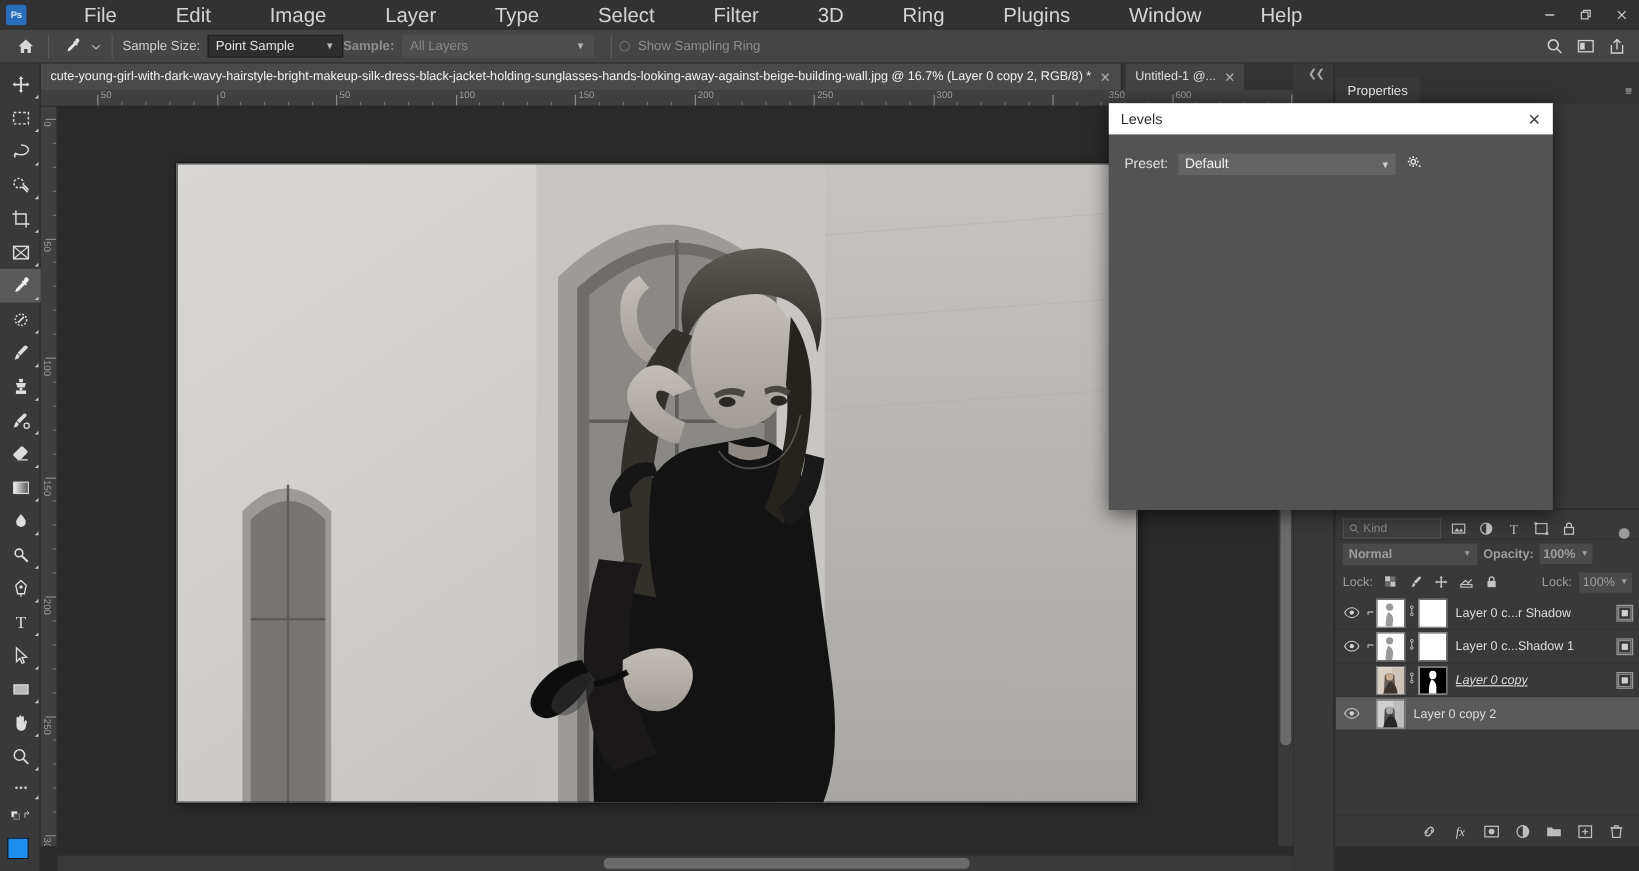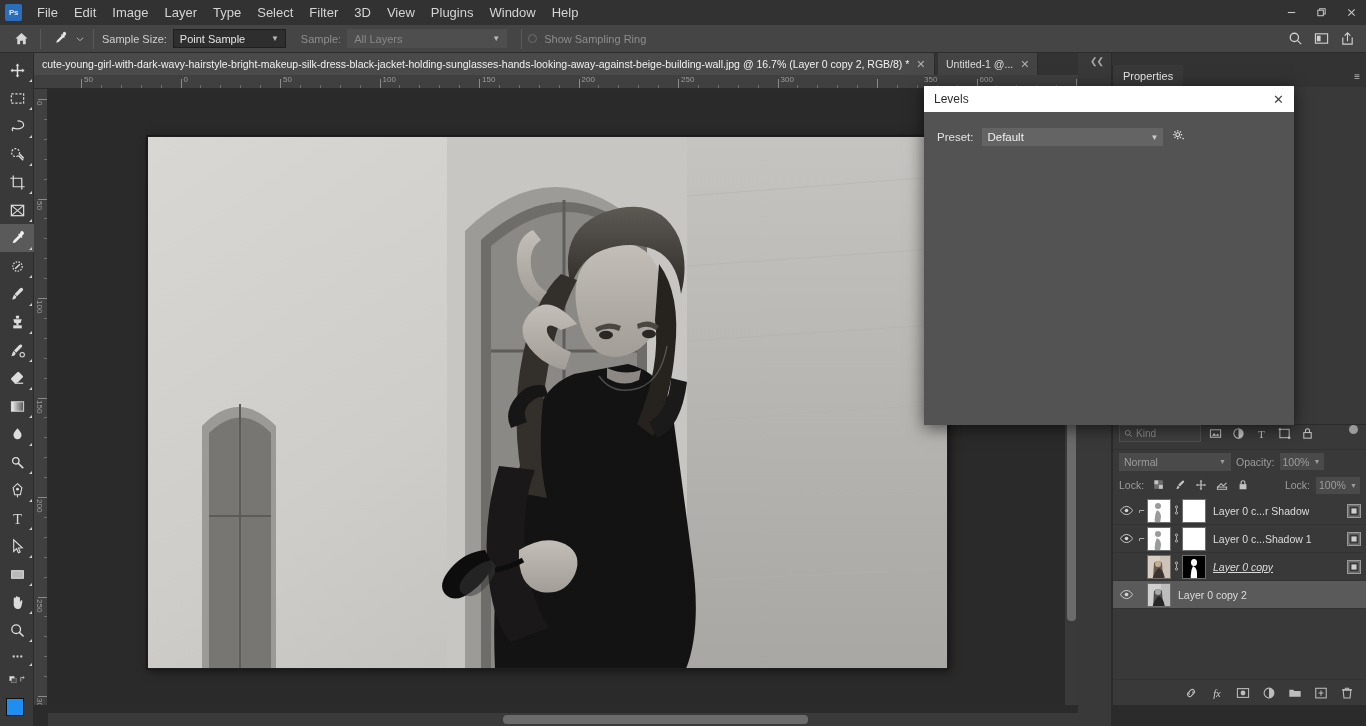--- a/index.html
+++ b/index.html
@@ -10,21 +10,21 @@
     font-size:11px; -webkit-font-smoothing:antialiased;
   }
   .app { position:relative; width:1366px; height:726px; }
 
   
   .menubar { position:absolute; left:0; top:0; width:1366px; height:25px;
     background:#323232; display:flex; align-items:center; }
   .ps-logo { width:17px; height:17px; margin:0 7px 0 5px; background:#2a6ebb;
     border-radius:2px; color:#cfe4f7; font-size:8px; font-weight:bold;
     display:flex; align-items:center; justify-content:center; letter-spacing:-.3px;}
-  .menu-item { padding:4px 8px; font-size:13px; color:#d4d4d4; white-space:nowrap; }
+  .menu-item { padding:4px 8px; font-size:17px; color:#d4d4d4; white-space:nowrap;margin-left:33px; }
   .wincontrols { position:absolute; right:0; top:0; height:25px; display:flex; align-items:center; }
   .wc { width:30px; height:25px; display:flex; align-items:center; justify-content:center;
     color:#bdbdbd; font-size:12px;}
 
   
   .optionsbar { position:absolute; left:0; top:25px; width:1366px; height:28px;
     background:#454545; border-bottom:1px solid #2c2c2c; display:flex; align-items:center; }
   .ob-sep { width:1px; height:20px; background:#5a5a5a; margin:0 6px; }
   .ob-ico { width:26px; height:26px; display:flex; align-items:center; justify-content:center; color:#d8d8d8; }
   .ob-lbl { color:#cfcfcf; font-size:11px; margin:0 6px 0 2px; }
@@ -91,26 +91,26 @@
   .collapse-arrows{ position:absolute; left:1090px; top:56px; font-size:9px; color:#a8a8a8; letter-spacing:-1px;}
 
   .panel-props { position:absolute; left:1112px; top:65px; width:254px; height:359px; background:#393939;
     border-left:1px solid #2b2b2b;}
   .panel-tabstrip { height:22px; background:#333; display:flex; align-items:flex-end; }
   .ptab { height:22px; padding:0 10px; display:flex; align-items:center; font-size:11px; color:#e6e6e6; background:#393939;}
   .panel-menu{ position:absolute; right:6px; top:6px; color:#bdbdbd; font-size:10px;}
 
   .panel-layers { position:absolute; left:1112px; top:424px; width:254px; height:281px; background:#393939;
     border-left:1px solid #2b2b2b; border-top:1px solid #2b2b2b;}
-  .lp-filter { height:24px; display:flex; align-items:flex-start; padding:0 6px; gap:6px; }
+  .lp-filter { height:24px; display:flex; align-items:flex-end; padding:0 6px; gap:6px; }
   .lp-search { width:82px; height:17px; background:#3f3f3f; border:1px solid #505050; display:flex; align-items:center;
     padding:0 4px; gap:3px; color:#8b8b8b; font-size:10px; }
   .lp-fico { width:17px; height:17px; display:flex; align-items:center; justify-content:center; color:#bdbdbd;}
   .lp-toggle{ width:9px; height:9px; border-radius:50%; background:#9a9a9a; margin-left:auto; margin-right:2px;}
-  .lp-blend { height:24px; display:flex; align-items:center; padding:0 6px; gap:5px; border-top:1px solid #323232;}
+  .lp-blend { height:24px; display:flex; align-items:center; padding:0 6px; gap:5px; border-top:1px solid #323232;font-weight:bold;}
   .blend-sel{ flex:0 0 112px; height:18px; background:#4a4a4a; color:#9d9d9d; display:flex; align-items:center;
     justify-content:space-between; padding:0 5px; font-size:10.5px;}
   .op-lbl{ color:#9d9d9d; font-size:10.5px;}
   .op-val{ width:44px; height:17px; background:#4a4a4a; color:#9d9d9d; font-size:10.5px;
     display:flex; align-items:center; justify-content:space-between; padding:0 3px;}
   .lp-lock { height:24px; display:flex; align-items:center; padding:0 6px; gap:4px; }
   .lk-lbl { color:#9d9d9d; font-size:10.5px; margin-right:2px;}
   .lk { width:17px;height:17px; display:flex; align-items:center; justify-content:center; color:#c4c4c4;}
   .layer-list{ position:absolute; left:0; top:72px; right:0; bottom:26px; overflow:hidden;}
   .layer-row{ height:28px; display:flex; align-items:center; border-bottom:1px solid #333; padding-left:2px;}
@@ -151,21 +151,21 @@
     <div class="ps-logo">Ps</div>
     <div id="menus" style="display:flex;">
         <div class="menu-item">File</div>
         <div class="menu-item">Edit</div>
         <div class="menu-item">Image</div>
         <div class="menu-item">Layer</div>
         <div class="menu-item">Type</div>
         <div class="menu-item">Select</div>
         <div class="menu-item">Filter</div>
         <div class="menu-item">3D</div>
-        <div class="menu-item">View</div>
+        <div class="menu-item">Ring</div>
         <div class="menu-item">Plugins</div>
         <div class="menu-item">Window</div>
         <div class="menu-item">Help</div>
       </div>
     <div class="wincontrols">
       <div class="wc">
         <svg viewBox="0 0 12 12" width="11" height="11">
             <line x1="2" y1="6" x2="10" y2="6" stroke="#c8c8c8" stroke-width="1.2"></line>
           </svg>
       </div>
@@ -200,21 +200,21 @@
       <svg viewBox="0 0 10 10" width="8" height="8">
           <path d="M1 3.5 L5 7 L9 3.5" fill="none" stroke="#c0c0c0" stroke-width="1.1"></path>
         </svg>
     </div>
     <div class="ob-sep"></div>
     <div class="ob-lbl">Sample Size:</div>
     <div class="ob-select">
       <span>Point Sample</span>
       <span class="cv">▼</span>
     </div>
-    <div class="ob-lbl dim" style="margin-left:15px;">Sample:</div>
+    <div class="ob-lbl dim" style="margin-left:0;font-weight:bold;">Sample:</div>
     <div class="ob-select dim">
       <span>All Layers</span>
       <span class="cv">▼</span>
     </div>
     <div class="ob-sep" style="margin-left:14px;"></div>
     <div class="radio-dim"></div>
     <div class="ob-lbl dim">Show Sampling Ring</div>
     <div style="margin-left:auto; display:flex; align-items:center; padding-right:6px;">
       <div class="ob-ico">
         <svg viewBox="0 0 16 16" width="15" height="15">

